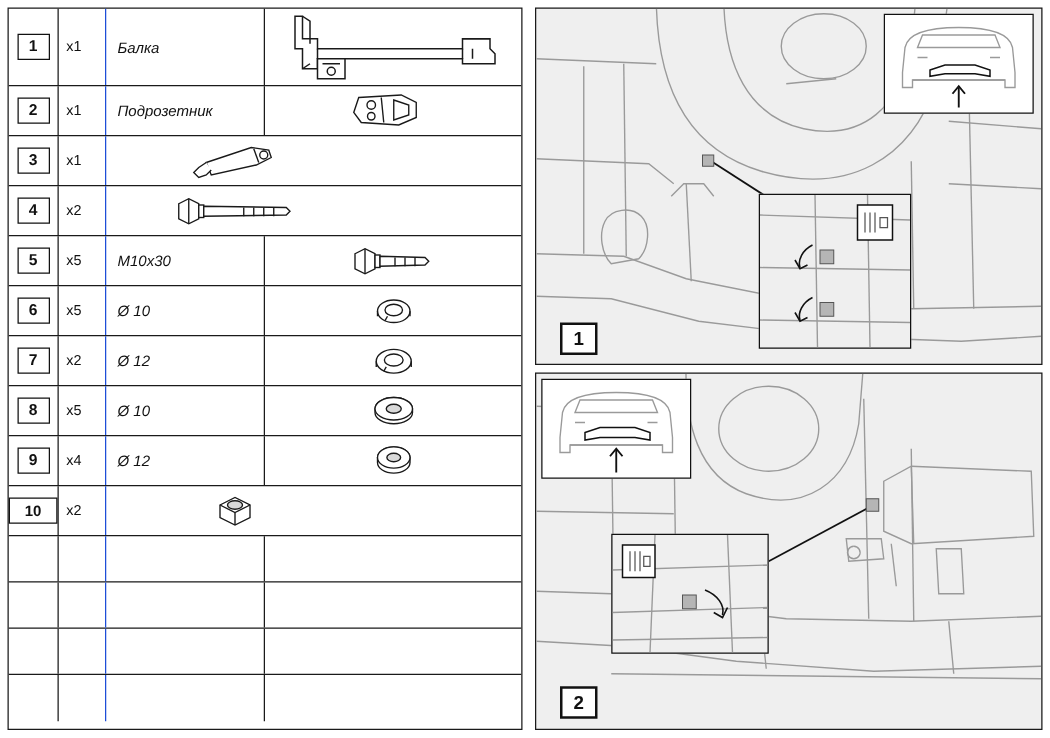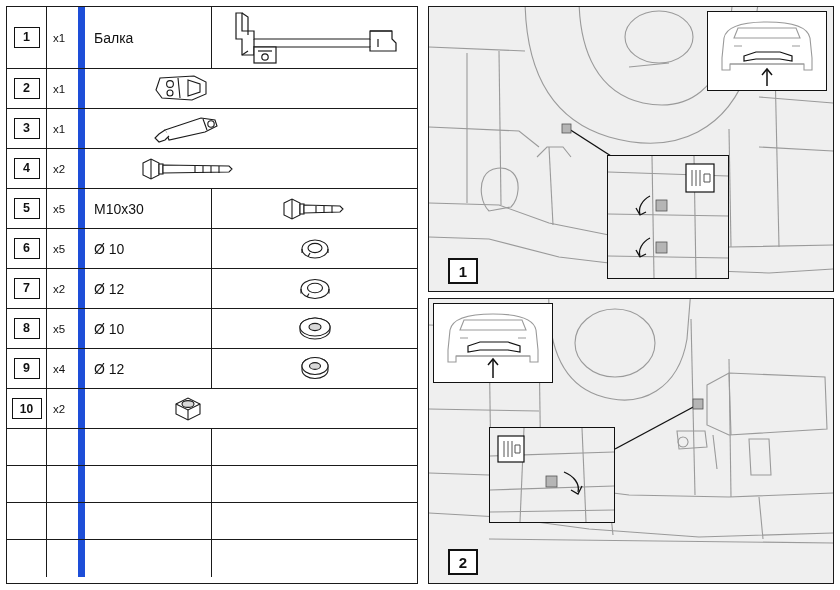--- a/index.html
+++ b/index.html
@@ -47,39 +47,40 @@
     height: 21px;
     border: 1.5px solid #111;
     display: flex;
     align-items: center;
     justify-content: center;
     font-size: 12.5px;
     font-weight: bold;
     color: #111;
     line-height: 1;
   }
-  .numbox.wide { width: 30px; font-size: 12px; }
+  .numbox.wide { width: 39px; font-size: 12px; }
   .cell-qty {
     width: 38px;
     min-width: 38px;
-    border-right: 7px solid #1d4ed8;
+    border-right: 1px solid #1d4ed8;
     display: flex;
     align-items: center;
     padding-left: 6px;
     font-size: 11.5px;
     color: #111;
   }
   .cell-name {
     flex: 1;
     border-right: 1px solid #1a1a1a;
     display: flex;
     align-items: center;
     padding-left: 9px;
-    font-size: 14px;
+    font-size: 12px;
     color: #111;
+    font-style: italic;
   }
   .cell-img {
     width: 205px;
     min-width: 205px;
     display: flex;
     align-items: center;
     justify-content: center;
     position: relative;
   }
   .cell-img svg { display: block; }
@@ -151,20 +152,21 @@
           </g>
         </svg>
       </div>
     </div>
 
     <div class="row" style="height:40px;">
       <div class="cell-num">
         <div class="numbox">2</div>
       </div>
       <div class="cell-qty">x1</div>
+      <div class="cell-name">Подрозетник</div>
       <div class="cell-img">
         <svg width="80" height="34" viewBox="0 0 80 34">
           <g fill="#ffffff" stroke="#1a1a1a" stroke-width="1.1">
             <path d="M12 6 L46 4 L58 10 L58 22 L44 28 L14 26 L8 18 Z"></path>
             <circle cx="22" cy="12" r="3.4"></circle>
             <circle cx="22" cy="21" r="3"></circle>
             <path d="M40 8 L52 12 L52 20 L40 24 Z"></path>
             <path d="M30 6 L32 26"></path>
           </g>
         </svg>

